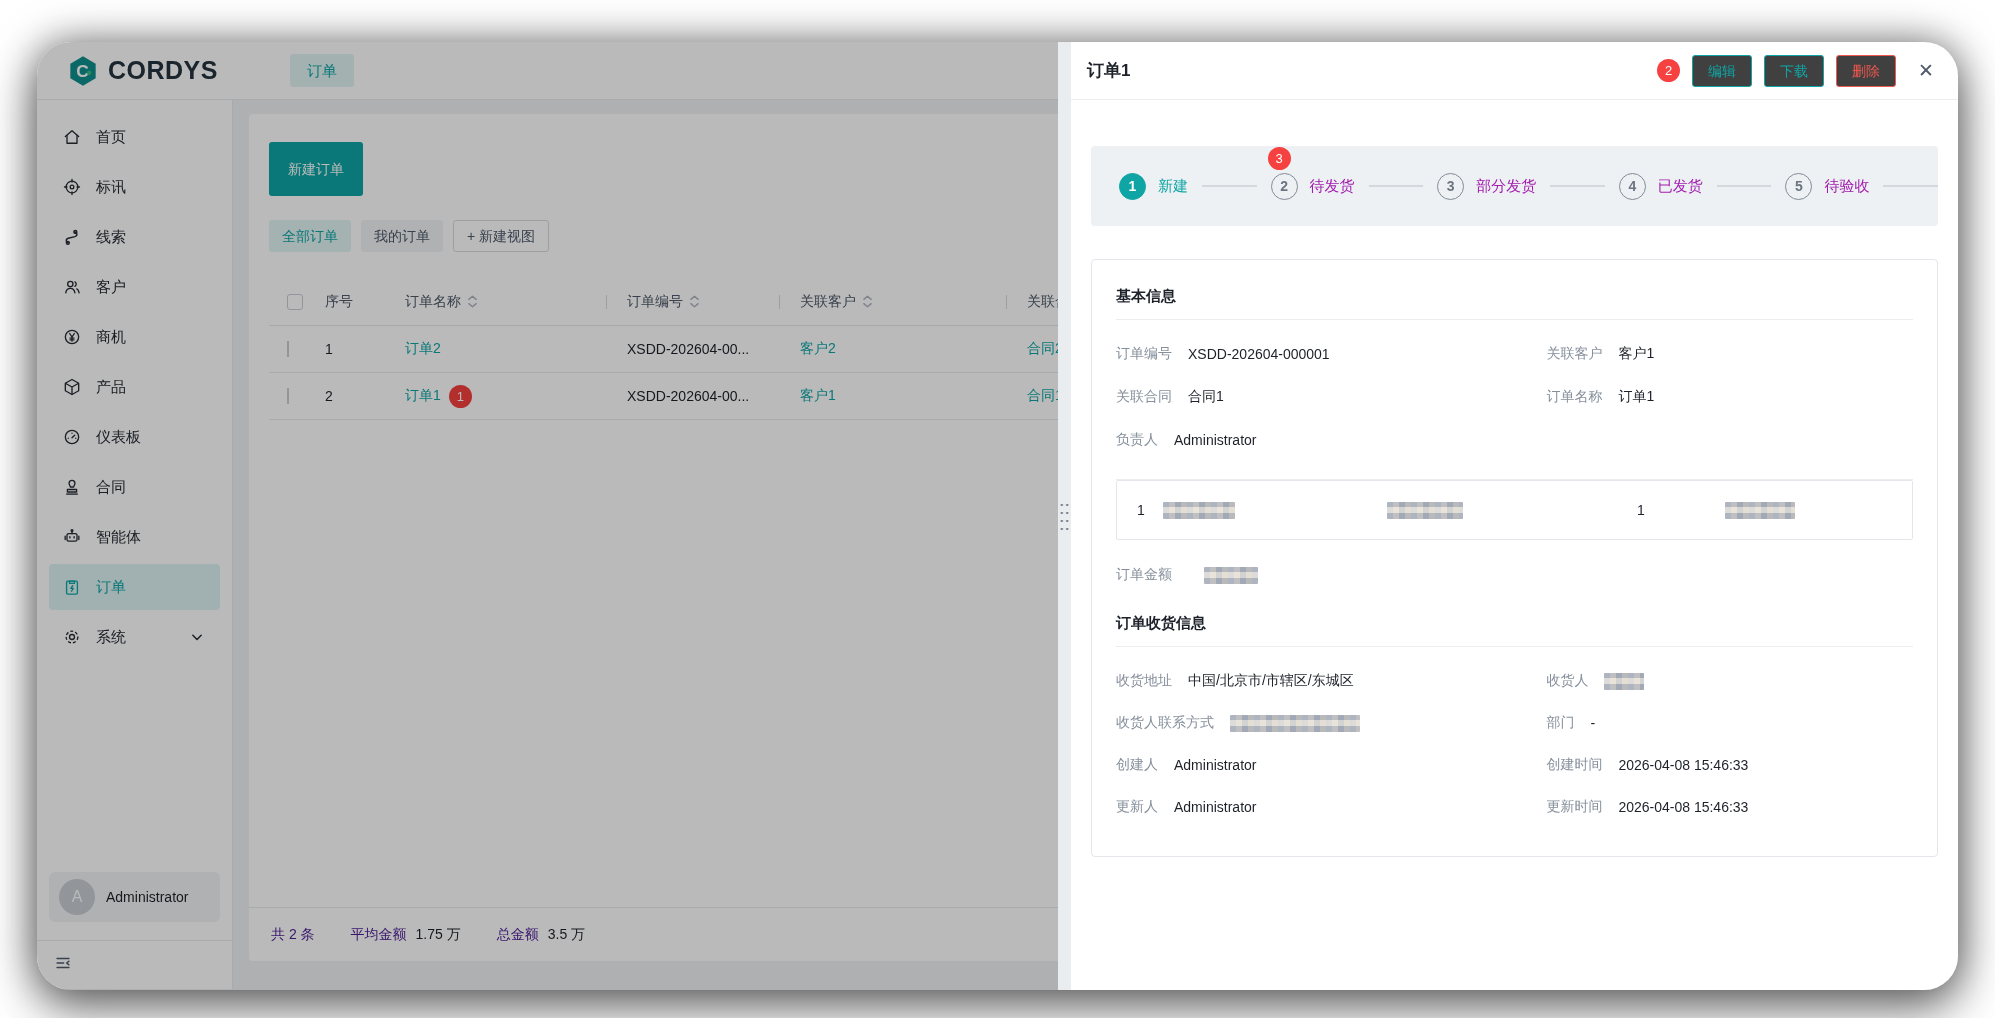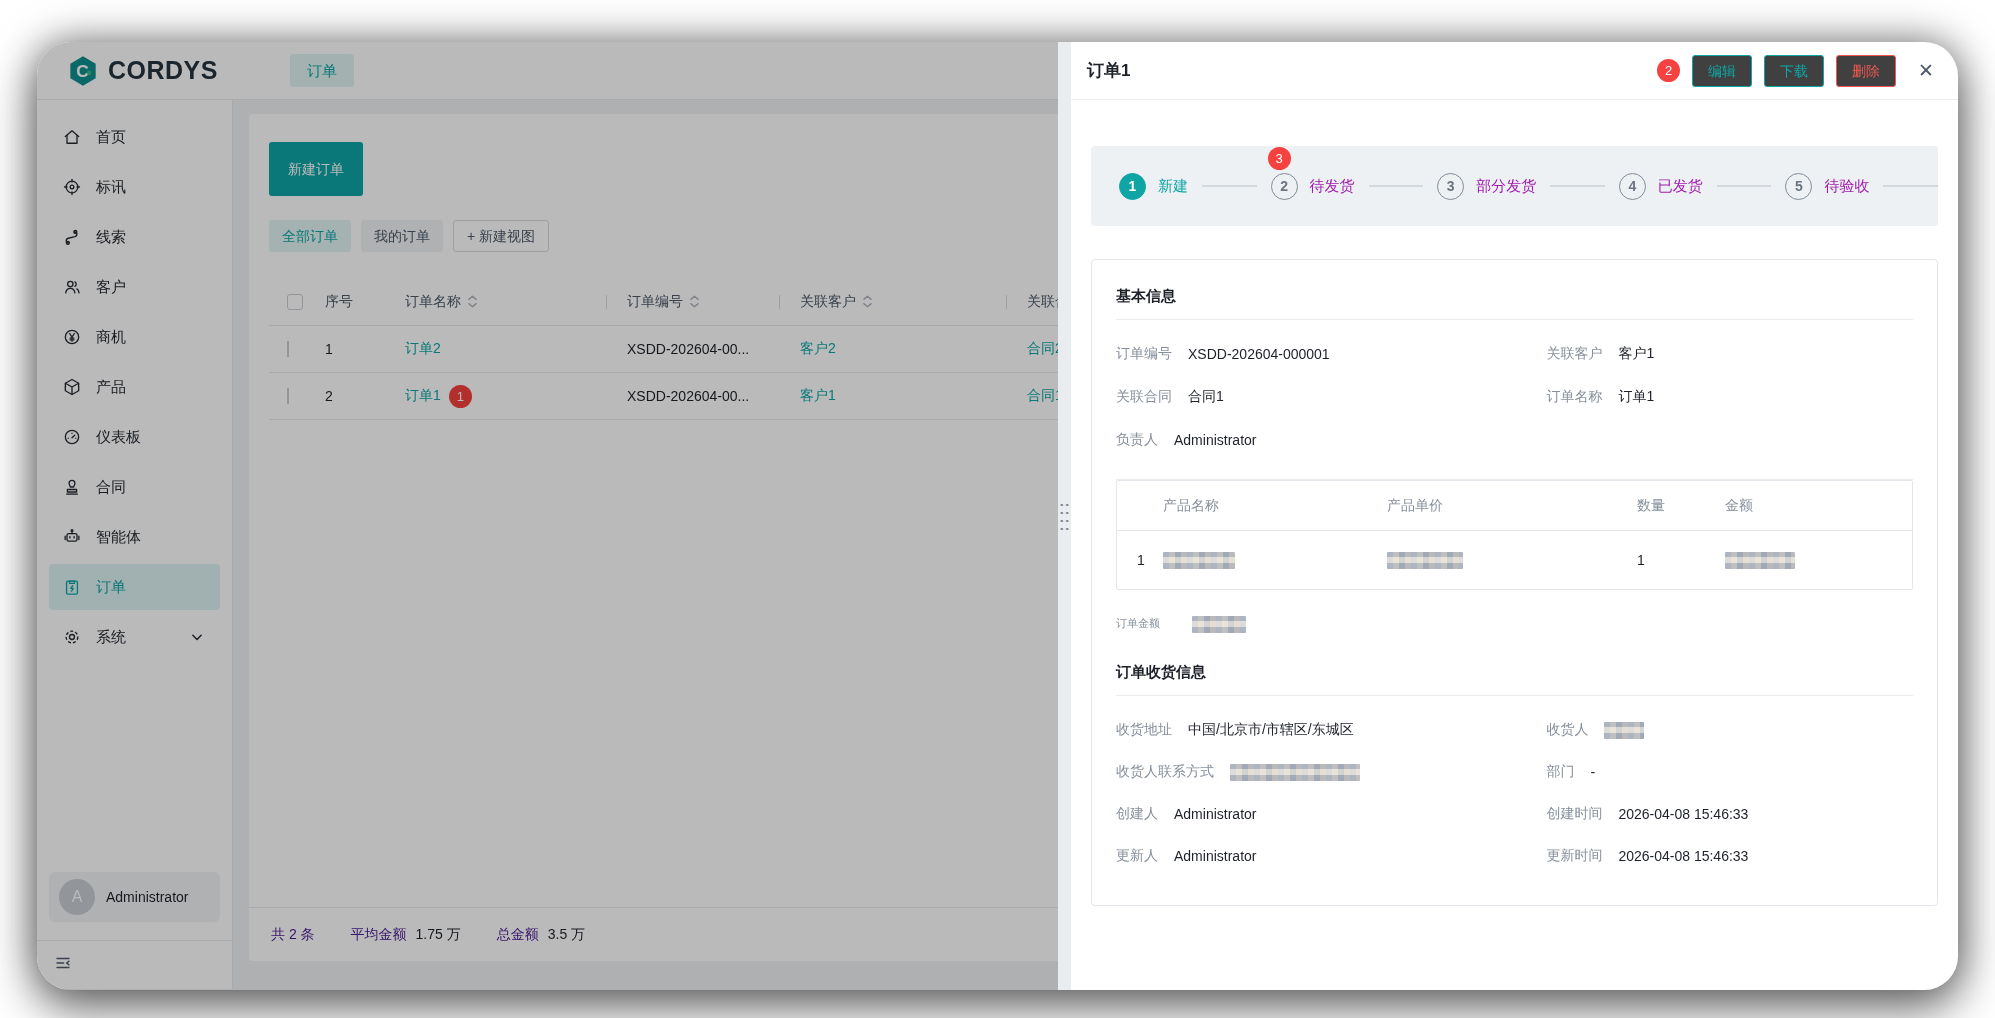--- a/index.html
+++ b/index.html
@@ -125,21 +125,21 @@
   .p-head,.p-row{display:grid;grid-template-columns:46px 224px 250px 88px 1fr;align-items:center}
   .p-head{height:50px;border-bottom:1px solid var(--border);color:var(--label);font-size:14px}
   .p-row{height:58px;font-size:14px;color:var(--text)}
   .p-cell{padding-right:8px;white-space:nowrap;overflow:hidden}
   .p-idx{padding-left:20px}
 
   .pix{display:inline-block;height:17px;border-radius:1px;vertical-align:middle;
     background-image:
       repeating-linear-gradient(0deg, rgba(125,134,152,.38) 0 6px, rgba(233,227,216,.55) 6px 12px),
       repeating-linear-gradient(90deg, #ccd2da 0 6px, #e8e3da 6px 12px, #b8bfcb 12px 18px, #ded9d0 18px 24px)}
-  .amount-row{margin-top:26px;margin-bottom:4px;display:flex;gap:32px;align-items:flex-start;font-size:11px}
+  .amount-row{margin-top:26px;margin-bottom:4px;display:flex;gap:32px;align-items:flex-end;font-size:14px}
 
   .mt-sec{margin-top:30px}
 </style>
 </head>
 <body>
 
 <div class="window">
 
   <div class="app-header">
     <div class="logo">
@@ -423,27 +423,20 @@
               </div>
             <div class="field full">
                 <span class="flabel">负责人</span>
                 <span class="fvalue">Administrator</span>
               </div>
           </div>
 
           <div class="sec-hr"></div>
 
           <div class="p-table">
-            <div class="p-head">
-              <div class="p-cell p-idx"></div>
-              <div class="p-cell">产品名称</div>
-              <div class="p-cell">产品单价</div>
-              <div class="p-cell">数量</div>
-              <div class="p-cell">金额</div>
-            </div>
             <div class="p-row">
               <div class="p-cell p-idx">1</div>
               <div class="p-cell"><span class="pix" style="width:72px"></span></div>
               <div class="p-cell"><span class="pix" style="width:76px"></span></div>
               <div class="p-cell">1</div>
               <div class="p-cell"><span class="pix" style="width:70px"></span></div>
             </div>
           </div>
 
           <div class="amount-row">

